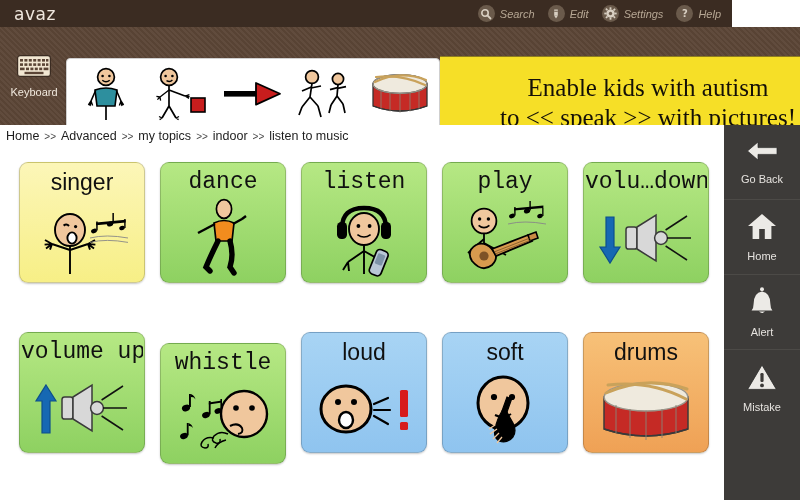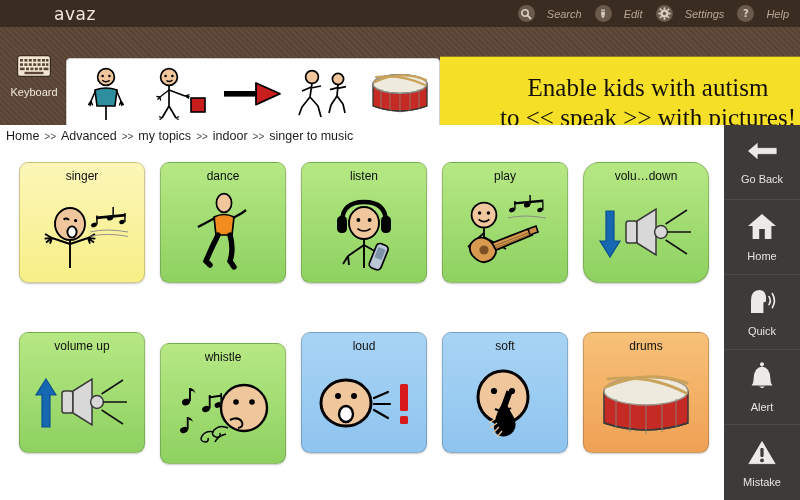--- a/index.html
+++ b/index.html
@@ -5,29 +5,29 @@
   * { box-sizing: border-box; margin: 0; padding: 0; }
   html, body {
     width: 800px; height: 500px;
     font-family: "Liberation Sans", sans-serif;
     background: #fff; overflow: hidden;
   }
   #app { position: relative; width: 800px; height: 500px; }
 
   
   .topbar {
-    position: absolute; left: 0; top: 0; width: 800px; height: 27px;
-    background: #3b2c22; display: flex; align-items: center; padding-left: 40px;
+    position: absolute; left: 0; top: 0; width: 732px; height: 27px;
+    background: #3b2c22; display: flex; align-items: center;
   }
   .brand {
     color: #efe7de; font-size: 17px; letter-spacing: .5px;
     margin-left: 14px; font-family: "DejaVu Sans", sans-serif;
   }
   .topmenu { margin-left: auto; display: flex; align-items: center; gap: 13px; padding-right: 11px; }
-  .tmitem { display: flex; align-items: center; gap: 12px; }
+  .tmitem { display: flex; align-items: center; gap: 5px; }
   .tmlabel { color: #b6a794; font-size: 11px; font-style: italic; }
   .circ {
     width: 17px; height: 17px; border-radius: 50%;
     background: #6a5a4b; display: flex; align-items: center; justify-content: center;
   }
   .circ svg { display: block; }
 
   
   .band {
     position: absolute; left: 0; top: 27px; width: 800px; height: 98px;
@@ -83,25 +83,25 @@
     background: #fff;
   }
   .cell {
     position: absolute; width: 126px; height: 121px;
     border-radius: 9px; border: 1px solid rgba(0,0,0,.18);
     box-shadow: 0 1px 2px rgba(0,0,0,.22);
     display: flex; flex-direction: column; align-items: center;
     padding-top: 6px; overflow: hidden;
   }
   .cell .clabel {
-    font-size: 12px; color: #101010; white-space: nowrap;
+    font-size: 23px; color: #101010; white-space: nowrap;
     max-width: 122px; overflow: hidden;
   }
   .cell .cpic { flex: 1 1 auto; display: flex; align-items: center; justify-content: center; width: 100%; }
-  .c-green  { background: linear-gradient(#b6e884, #8ed161); }
+  .c-green  { background: linear-gradient(#b6e884, #8ed161); font-family: Liberation Mono, monospace; }
   .c-yellow { background: linear-gradient(#fcf6b8, #f7ef86); }
   .c-blue   { background: linear-gradient(#a8d4f4, #8fc4ef); }
   .c-orange { background: linear-gradient(#f7c178, #efa155); }
 
   
   .sidebar {
     position: absolute; left: 724px; top: 125px; width: 76px; height: 375px;
     background: #3d3b39;
   }
   .sbitem {
@@ -311,21 +311,21 @@
 
   <div class="crumbbar">
     <span class="crumb">Home</span>
     <span class="crumbsep">&gt;&gt;</span>
     <span class="crumb">Advanced</span>
     <span class="crumbsep">&gt;&gt;</span>
     <span class="crumb">my topics</span>
     <span class="crumbsep">&gt;&gt;</span>
     <span class="crumb">indoor</span>
     <span class="crumbsep">&gt;&gt;</span>
-    <span class="crumb">singer to music</span>
+    <span class="crumb">listen to music</span>
   </div>
 
   <div class="scrollarrows">
     <span class="arr arr-up"></span>
     <span class="arr arr-down"></span>
   </div>
 
   <div class="grid">
 
     <div class="cell c-yellow" style="left:19px; top:15px;">
@@ -424,21 +424,21 @@
             <rect x="92.2" y="9" width="1.3" height="8"></rect>
             <path d="M64.2 9.2 L93.4 6.6 L93.4 9 L64.2 11.6 Z"></path>
           </g>
           <g stroke="#888" stroke-width=".9" fill="none">
             <path d="M58 25 Q74 21 96 25"></path>
           </g>
         </svg>
       </span>
     </div>
 
-    <div class="cell c-green" style="left:583px; top:15px;border-radius:16px;">
+    <div class="cell c-green" style="left:583px; top:15px;">
       <span class="clabel">volu…down</span>
       <span class="cpic">
         <svg width="108" height="64" viewBox="0 0 108 64">
           <g fill="#1668b3" stroke="#0d4f8c" stroke-width="1.2">
             <polygon points="14,10 22,10 22,40 28,40 18,56 8,40 14,40"></polygon>
           </g>
           <g fill="#d8d8d8" stroke="#3a3a3a" stroke-width="1.5">
             <rect x="34" y="20" width="11" height="22" rx="2.6"></rect>
             <path d="M45 20 L64 8 L64 54 L45 42 Z"></path>
             <circle cx="69" cy="31" r="6.4"></circle>
@@ -577,32 +577,20 @@
     <div class="sbitem">
       <span>
         <svg width="30" height="27" viewBox="0 0 30 27">
           <path d="M15 1 L29 13 L24.4 13 L24.4 26 L5.6 26 L5.6 13 L1 13 Z" fill="#eceae6"></path>
           <rect x="12.2" y="16" width="5.6" height="10" fill="#3d3b39"></rect>
         </svg>
       </span>
       <span class="sblabel">Home</span>
     </div>
 
-    <div class="sbitem">
-      <span>
-        <svg width="34" height="28" viewBox="0 0 34 28">
-          <path d="M6 26 L6 13.6 Q6 3 14.4 3 Q21 3 21 11.4 L21 14.6 L18.4 15.4 L18.4 26 Z" fill="#eceae6"></path>
-          <g stroke="#eceae6" stroke-width="1.7" fill="none" stroke-linecap="round">
-            <path d="M24 9.6 Q26.6 13.6 24 17.6"></path>
-            <path d="M27.4 6.6 Q31.4 13.6 27.4 20.6"></path>
-          </g>
-        </svg>
-      </span>
-      <span class="sblabel">Quick</span>
-    </div>
 
     <div class="sbitem">
       <span>
         <svg width="28" height="30" viewBox="0 0 28 30">
           <circle cx="14" cy="3.2" r="2" fill="#eceae6"></circle>
           <path d="M14 5.4 Q22.4 6.6 22.4 18 Q22.4 22 24.4 24.4 L3.6 24.4 Q5.6 22 5.6 18 Q5.6 6.6 14 5.4 Z" fill="#eceae6"></path>
           <path d="M11 25.6 Q14 28.4 17 25.6 Z" fill="#eceae6"></path>
         </svg>
       </span>
       <span class="sblabel">Alert</span>

